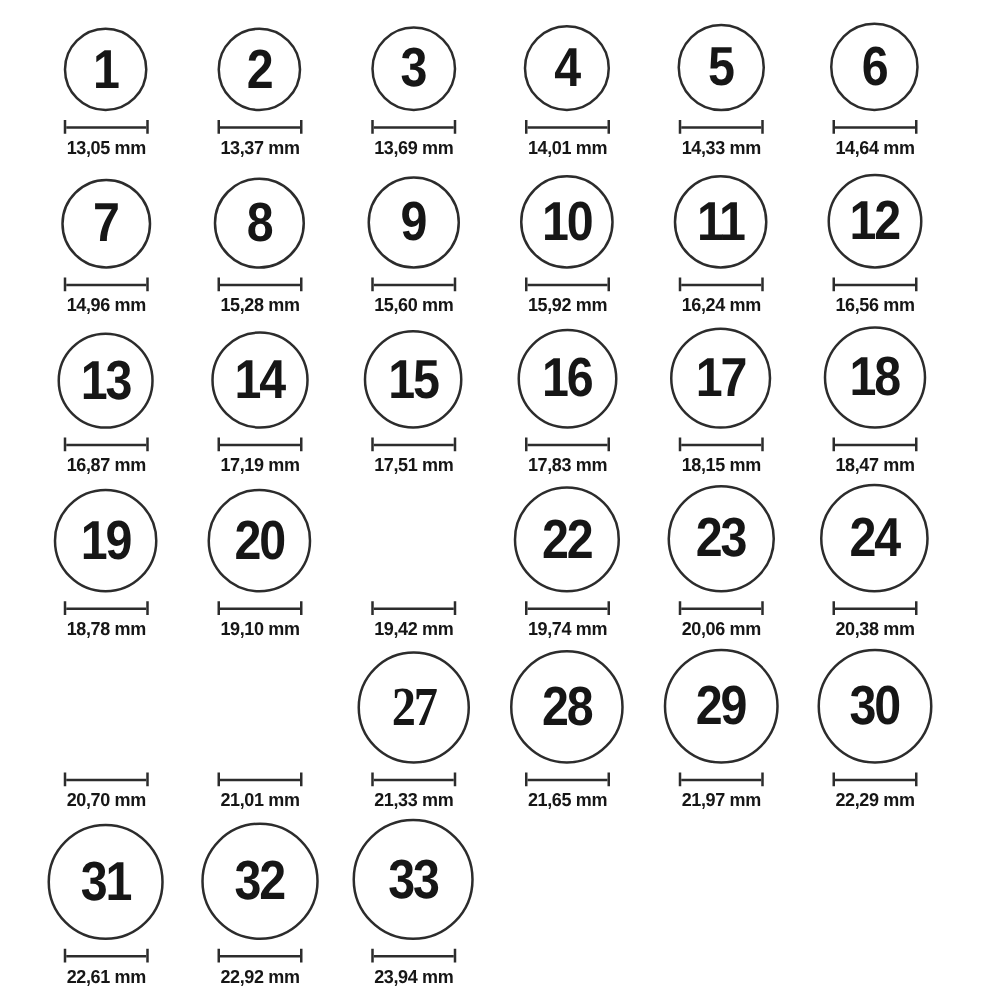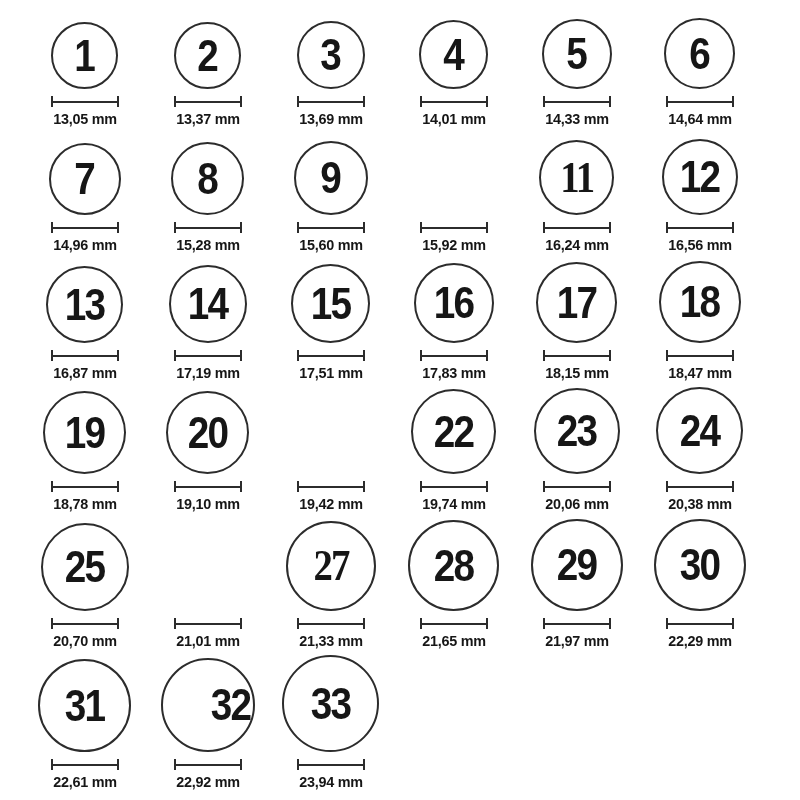--- a/index.html
+++ b/index.html
@@ -186,30 +186,33 @@
     </div>
     <div class="measure">
       <span class="tick"></span>
       <span class="hline"></span>
       <span class="tick"></span>
     </div>
     <div class="label">15,60 mm</div>
   </div>
 
   <div class="cell">
+    <div class="circle" style="width: 75px; height: 75px;">
+      <span class="num">10</span>
+    </div>
     <div class="measure">
       <span class="tick"></span>
       <span class="hline"></span>
       <span class="tick"></span>
     </div>
     <div class="label">15,92 mm</div>
   </div>
 
   <div class="cell">
-    <div class="circle" style="width: 75px; height: 75px; font-family: Liberation Serif, serif;">
+    <div class="circle" style="width: 75px; height: 75px;">
       <span class="num">11</span>
     </div>
     <div class="measure">
       <span class="tick"></span>
       <span class="hline"></span>
       <span class="tick"></span>
     </div>
     <div class="label">16,24 mm</div>
   </div>
 
@@ -363,23 +366,20 @@
     <div class="measure">
       <span class="tick"></span>
       <span class="hline"></span>
       <span class="tick"></span>
     </div>
     <div class="label">20,38 mm</div>
   </div>
 </div>
     <div class="row row-5">
   <div class="cell">
-    <div class="circle" style="width: 88px; height: 88px;">
-      <span class="num">25</span>
-    </div>
     <div class="measure">
       <span class="tick"></span>
       <span class="hline"></span>
       <span class="tick"></span>
     </div>
     <div class="label">20,70 mm</div>
   </div>
 
   <div class="cell">
     <div class="measure">
@@ -445,21 +445,21 @@
     </div>
     <div class="measure">
       <span class="tick"></span>
       <span class="hline"></span>
       <span class="tick"></span>
     </div>
     <div class="label">22,61 mm</div>
   </div>
 
   <div class="cell">
-    <div class="circle" style="width: 94px; height: 94px; justify-content: flex-end;">
+    <div class="circle" style="width: 94px; height: 94px;">
       <span class="num">32</span>
     </div>
     <div class="measure">
       <span class="tick"></span>
       <span class="hline"></span>
       <span class="tick"></span>
     </div>
     <div class="label">22,92 mm</div>
   </div>
 

